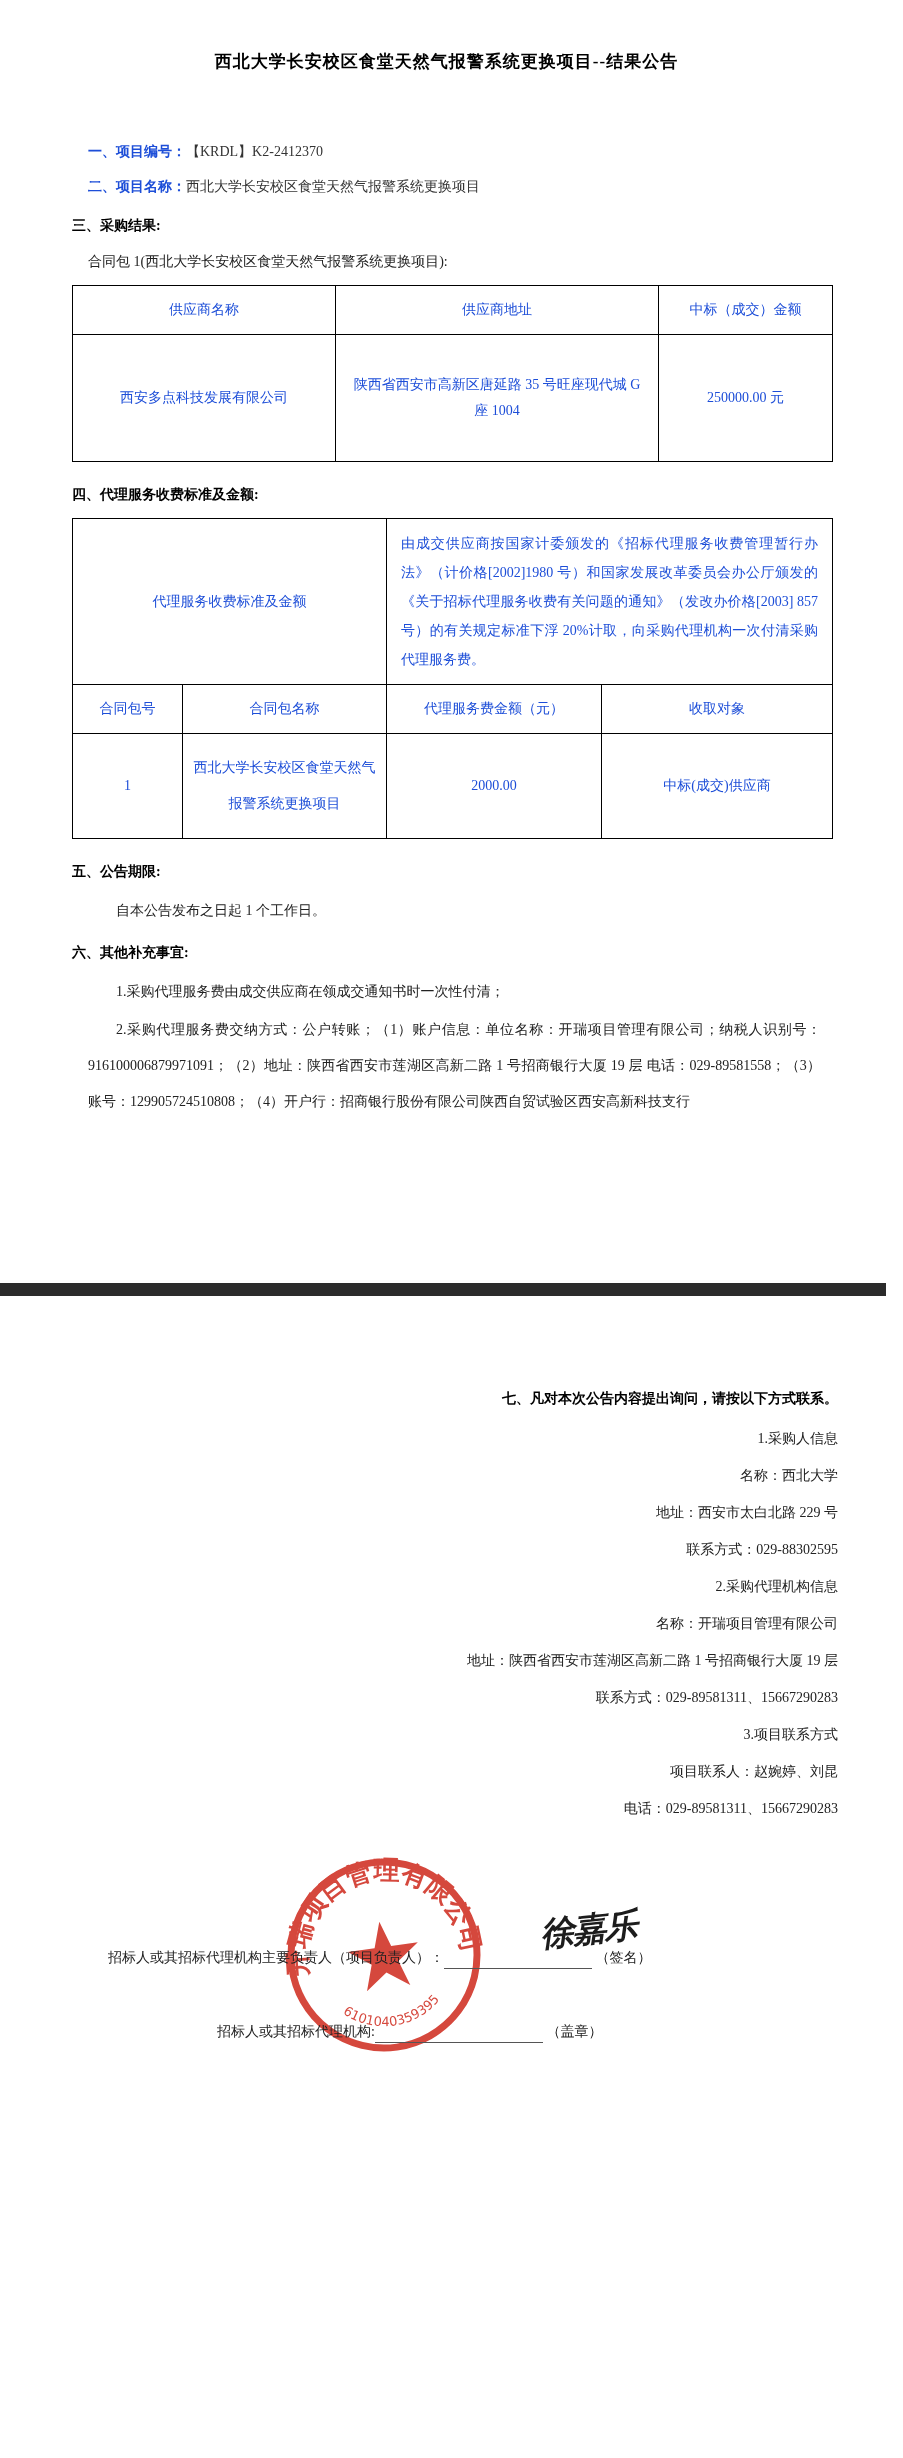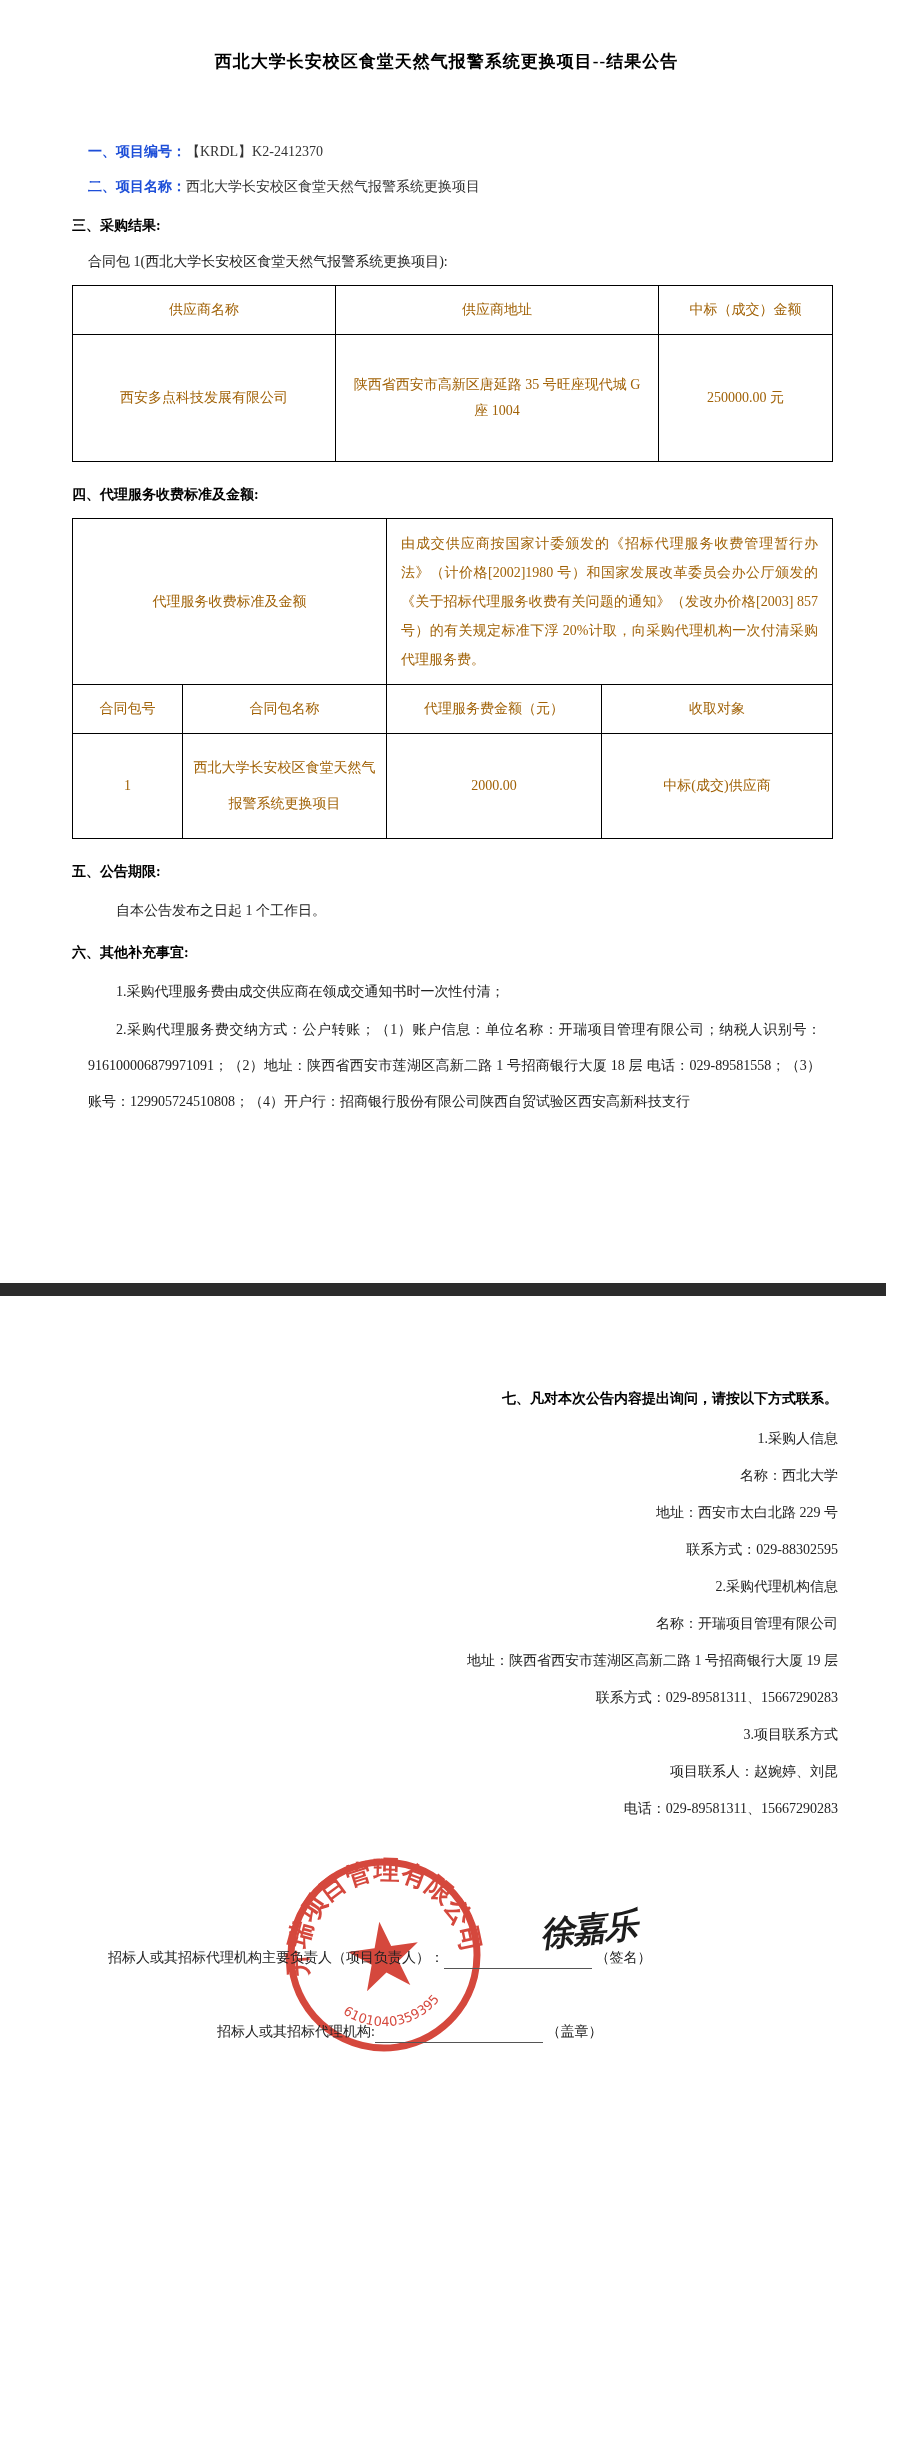--- a/index.html
+++ b/index.html
@@ -16,21 +16,21 @@
   }
   .h{font-weight:bold;color:#000;line-height:22px;}
   .sec-line{margin-left:16px;line-height:22px;}
   .sec-line .lbl{font-weight:bold;color:#1d4ed8;}
   .sec-line .val{color:#333;}
   .mt-s1{margin-top:68px;}
   .mt-line{margin-top:13px;}
   .mt-h{margin-top:17px;}
   .intro{margin-top:14px;margin-left:16px;line-height:22px;color:#222;}
   table{border-collapse:collapse;table-layout:fixed;margin-top:12px;}
-  td{border:1px solid #000;font-size:14px;color:#a16207;vertical-align:middle;margin-left:8px;}
+  td{border:1px solid #000;font-size:14px;color:#1d4ed8;vertical-align:middle;margin-left:8px;}
   .t1{width:760px;}
   .t1 td{text-align:center;}
   .t1 .hd td{height:46px;}
   .t1 .dr td{height:118px;line-height:26px;padding:4px 10px;}
   .t2{width:760px;}
   .t2 .label-cell{text-align:center;}
   .t2 .std-text{
     text-align:left;padding:10px 14px;line-height:29px;text-align:justify;
   }
   .t2 .hd td{height:46px;text-align:center;}
@@ -129,21 +129,21 @@
         <td>中标(成交)供应商</td>
       </tr>
     </tbody>
       </table>
 
     <div class="h" style="margin-top:22px;">五、公告期限:</div>
     <div class="para indent mt-line">自本公告发布之日起 1 个工作日。</div>
 
     <div class="h mt-h">六、其他补充事宜:</div>
     <div class="long-para indent" style="margin-top:10px;">1.采购代理服务费由成交供应商在领成交通知书时一次性付清；</div>
-    <div class="long-para indent" style="margin-top:2px;">2.采购代理服务费交纳方式：公户转账；（1）账户信息：单位名称：开瑞项目管理有限公司；纳税人识别号：916100006879971091；（2）地址：陕西省西安市莲湖区高新二路 1 号招商银行大厦 18 层 电话：029-89581558；（3）账号：129905724510808；（4）开户行：招商银行股份有限公司陕西自贸试验区西安高新科技支行</div>
+    <div class="long-para indent" style="margin-top:2px;">2.采购代理服务费交纳方式：公户转账；（1）账户信息：单位名称：开瑞项目管理有限公司；纳税人识别号：916100006879971091；（2）地址：陕西省西安市莲湖区高新二路 1 号招商银行大厦 19 层 电话：029-89581558；（3）账号：129905724510808；（4）开户行：招商银行股份有限公司陕西自贸试验区西安高新科技支行</div>
   </div>
 
   <div class="band"></div>
 
   <div class="p2-abs">
     <div class="content">
       <div class="h">七、凡对本次公告内容提出询问，请按以下方式联系。</div>
 
       <div class="c7-line c7-sub" style="margin-top:16px;">1.采购人信息</div>
       <div class="c7-line c7-det">名称：西北大学</div>

